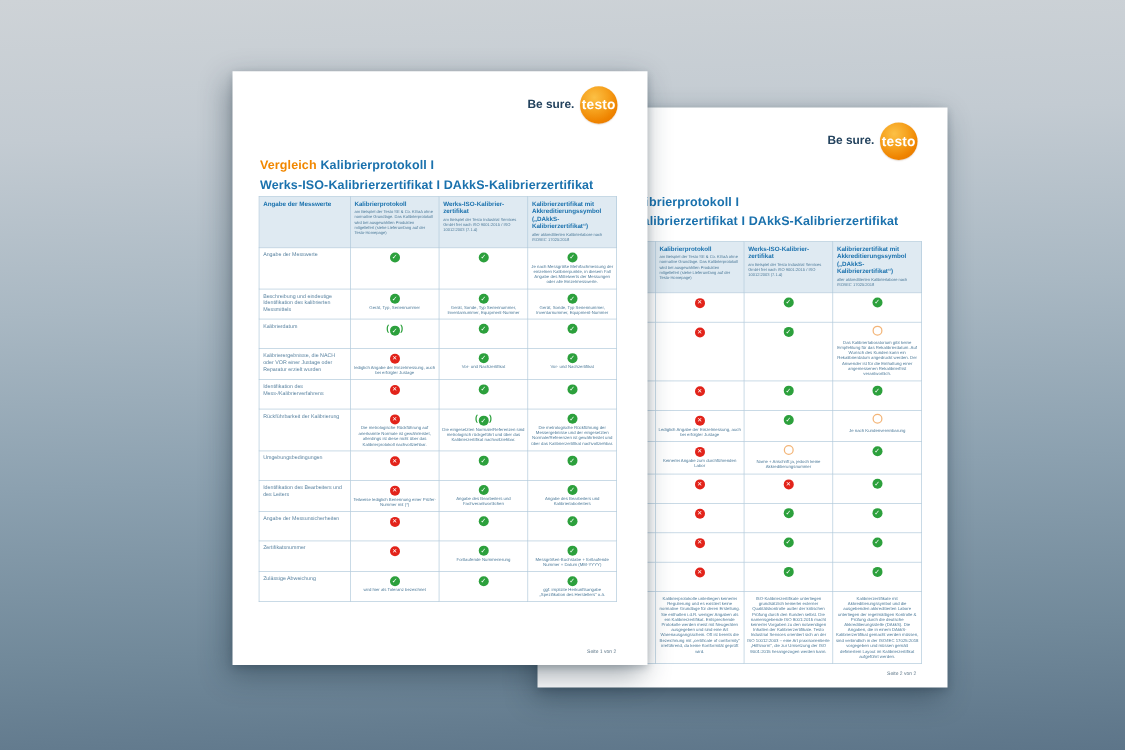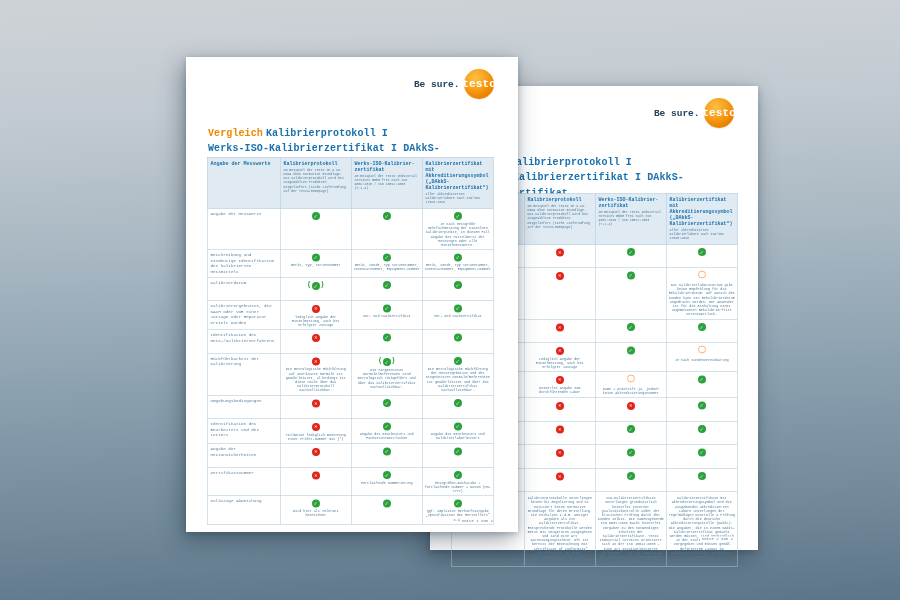--- a/index.html
+++ b/index.html
@@ -1,19 +1,19 @@
 <!DOCTYPE html>
 <html><head>
 <meta charset="utf-8">
 <style>
   html,body{margin:0;padding:0;}
   .stage{position:relative;width:900px;height:600px;overflow:hidden;
     background:linear-gradient(178deg,#ced3d7 0%,#c3cbd2 18%,#a9b8c3 40%,#8ca1b0 62%,#71899a 84%,#5d7589 100%);
     font-family:"Liberation Sans","DejaVu Sans",sans-serif;}
-  .page{position:absolute;background:#fff;box-shadow:-4px 8px 22px rgba(25,42,58,.42),0 2px 6px rgba(25,42,58,.25);font-family:Liberation Mono, monospace;}
+  .page{position:absolute;background:#fff;box-shadow:-4px 8px 22px rgba(25,42,58,.42),0 2px 6px rgba(25,42,58,.25);}
   .page-1{left:186px;top:57px;width:332px;height:475px;z-index:2;}
   .page-2{left:430px;top:86px;width:328px;height:464px;z-index:1;}
   .inner{position:absolute;left:0;top:0;transform:scale(.5);transform-origin:0 0;}
   .page-1 .inner{width:664px;height:950px;}
   .page-2 .inner{width:656px;height:928px;}
   .logo{position:absolute;top:24px;right:48px;display:flex;align-items:center;}
   .besure{font-size:19px;font-weight:bold;color:#24435e;margin-right:9px;}
   .logo-circle{width:60px;height:60px;border-radius:50%;display:flex;align-items:center;justify-content:center;
     background:radial-gradient(circle at 38% 30%,#fcc045 0%,#f6a21e 38%,#ef8400 68%,#e06e00 100%);
     box-shadow:0 1px 2px rgba(120,60,0,.25);}

